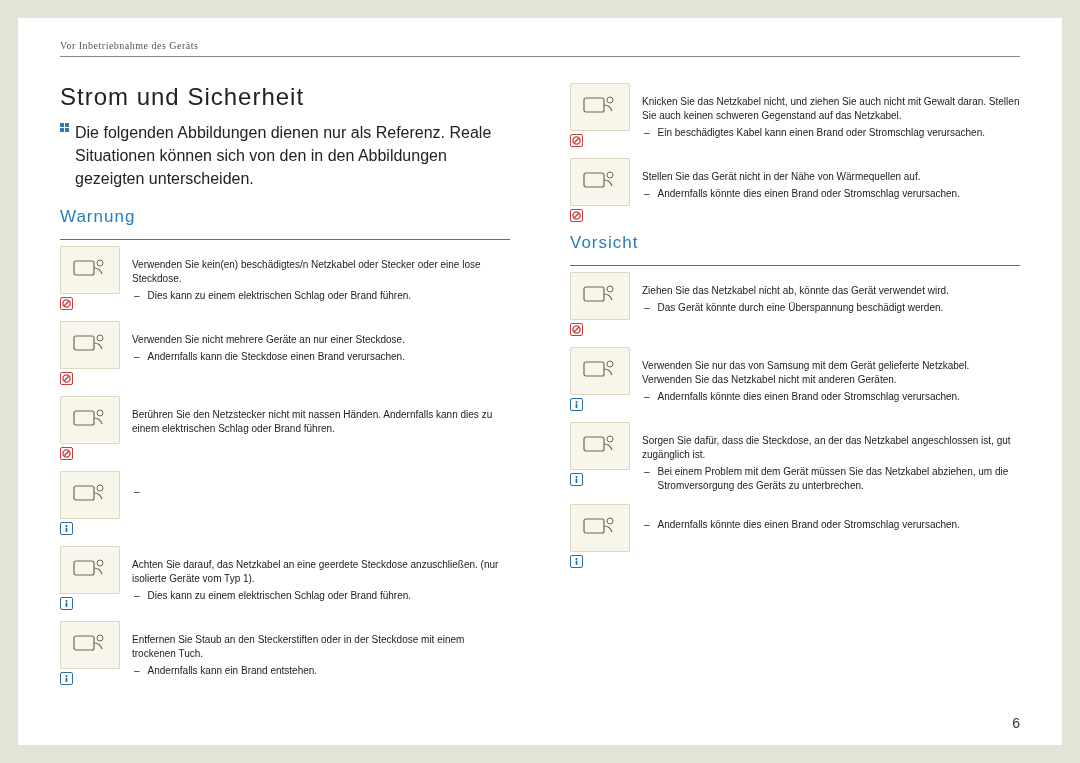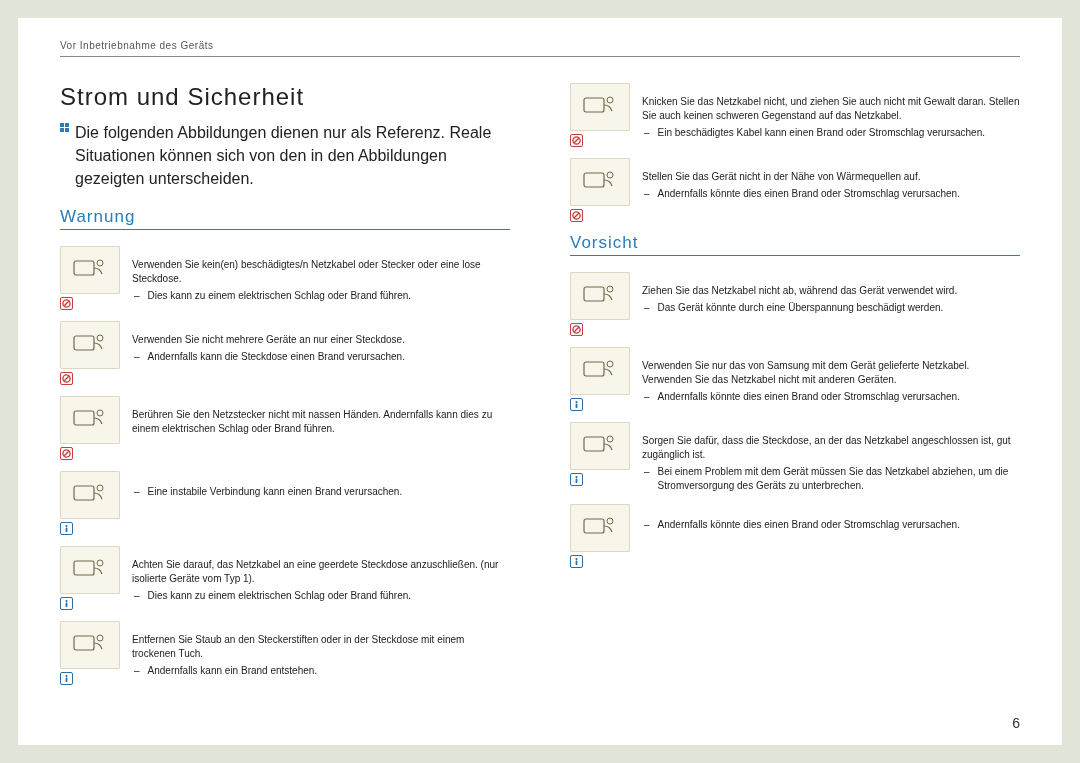--- a/index.html
+++ b/index.html
@@ -17,20 +17,21 @@
     padding: 22px 42px 14px 42px;
     position: relative;
   }
   .header-line {
     font-size: 10px;
     letter-spacing: 0.5px;
     color: #555;
     padding-bottom: 5px;
     border-bottom: 1px solid #888;
     margin-bottom: 26px;
+    font-family: Liberation Serif, serif;
   }
   .title {
     font-size: 24px;
     font-weight: normal;
     letter-spacing: 1px;
     color: #222;
     margin-bottom: 10px;
   }
   .columns {
     display: flex;
@@ -49,22 +50,22 @@
     width: 9px;
     height: 9px;
     flex-shrink: 0;
     margin-top: 2px;
   }
   .section-head {
     font-size: 17px;
     color: #2a7db8;
     letter-spacing: 1px;
     border-bottom: 1px solid #2a7db8;
-    padding-bottom: 2px;
-    margin-bottom: 16px;
+    padding-bottom: 12px;
+    margin-bottom: 6px;
     margin-top: 6px;
   }
   .item {
     display: flex;
     gap: 12px;
     margin-bottom: 11px;
   }
   .figwrap {
     width: 60px;
     flex-shrink: 0;
@@ -221,21 +222,20 @@
               <div class="badge info">
                 <svg viewBox="0 0 10 10">
                   <circle cx="5" cy="2.3" r="1.2" fill="#2a6ea8"></circle>
                   <rect x="4" y="4" width="2" height="5" rx="1" fill="#2a6ea8"></rect>
                 </svg>
               </div>
             </div>
             <div class="text">
               <div class="sub">
                 <span class="dash">‒</span>
-                <span>Eine instabile Verbindung kann einen Brand verursachen.</span>
               </div>
             </div>
           </div>
           <div class="item">
             <div class="figwrap">
               <div class="fig">
                 <svg viewBox="0 0 40 34">
                   <rect x="4" y="8" width="20" height="14" rx="2" fill="none" stroke="#73694b" stroke-width="1.2"></rect>
                   <path d="M24 15 q6 0 8 6" fill="none" stroke="#73694b" stroke-width="1.2"></path>
                   <circle cx="30" cy="10" r="3" fill="none" stroke="#73694b" stroke-width="1"></circle>
@@ -346,21 +346,21 @@
                 </svg>
               </div>
               <div class="badge warn">
                 <svg viewBox="0 0 10 10">
                   <circle cx="5" cy="5" r="4" fill="none" stroke="#c63e3e" stroke-width="1.5"></circle>
                   <line x1="2.5" y1="7.5" x2="7.5" y2="2.5" stroke="#c63e3e" stroke-width="1.5"></line>
                 </svg>
               </div>
             </div>
             <div class="text">
-              <div class="main">Ziehen Sie das Netzkabel nicht ab, während das Gerät verwendet wird.</div>
+              <div class="main">Ziehen Sie das Netzkabel nicht ab, könnte das Gerät verwendet wird.</div>
               <div class="sub">
                 <span class="dash">‒</span>
                 <span>Das Gerät könnte durch eine Überspannung beschädigt werden.</span>
               </div>
             </div>
           </div>
           <div class="item">
             <div class="figwrap">
               <div class="fig">
                 <svg viewBox="0 0 40 34">

